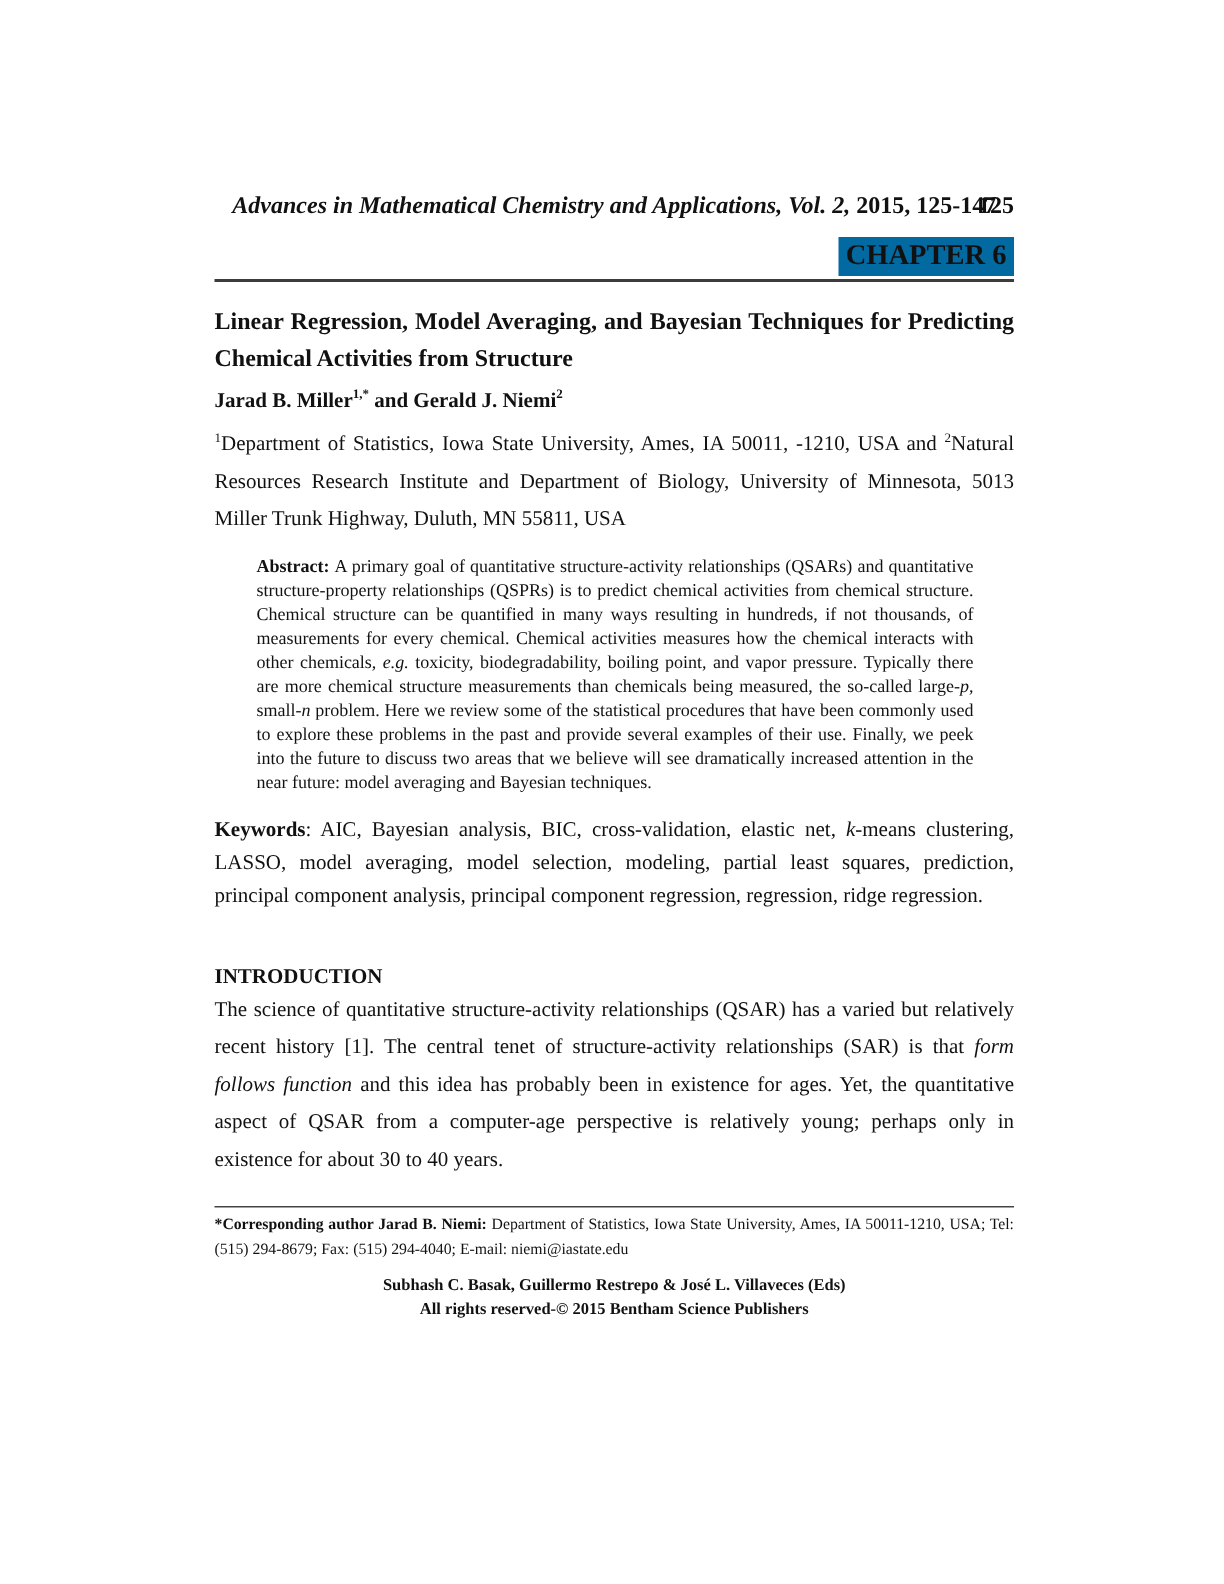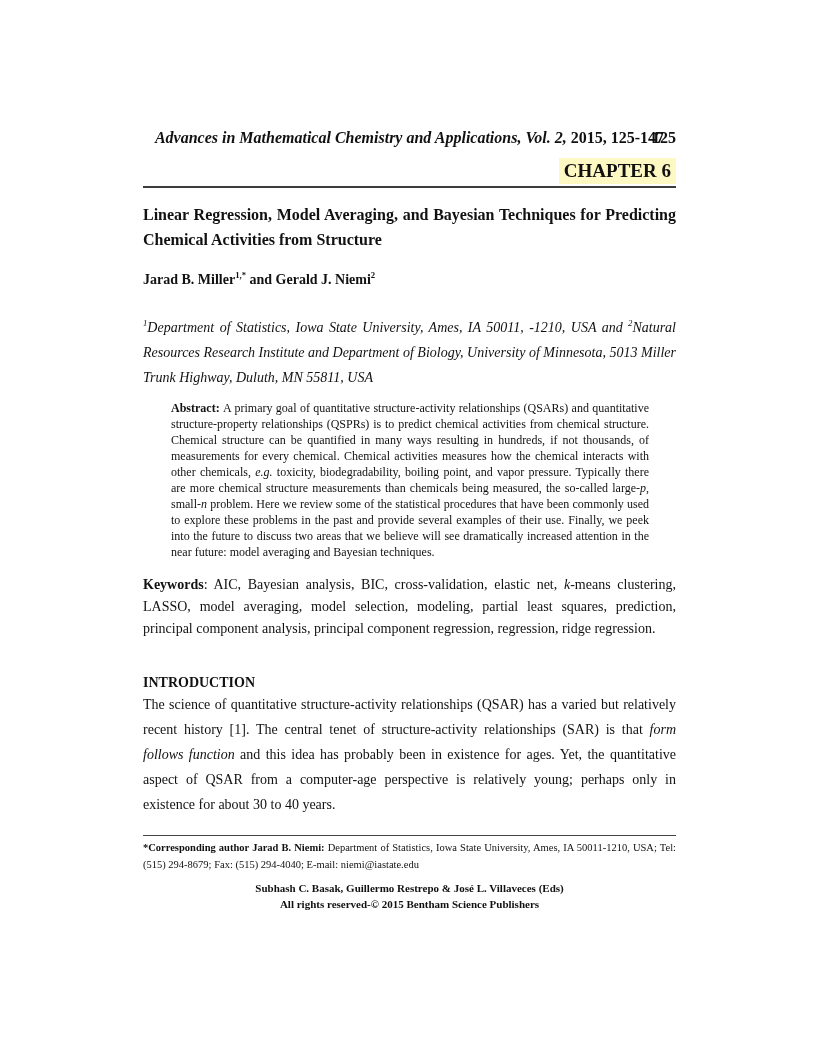--- a/index.html
+++ b/index.html
@@ -60,23 +60,22 @@
     line-height: 25px;
     text-align: justify;
   }
   .authors {
     margin-top: 6px;
     font-size: 14px;
     font-weight: bold;
     line-height: 20px;
   }
   .affiliations {
-    margin-top: 25px;
+    margin-top: 6px;
     font-size: 14px;
-    font-style: italic;
     line-height: 25px;
     text-align: justify;
   }
   .abstract {
     margin-top: 10px;
     margin-left: 28px;
     margin-right: 27px;
     font-size: 12px;
     line-height: 16px;
     text-align: justify;
@@ -122,25 +121,25 @@
 <body>
 
 <div class="page">
   <div class="content">
 
     <div class="header-row">
       <span><span class="b i">Advances in Mathematical Chemistry and Applications, Vol. 2, </span><span class="b">2015, 125-147</span></span>
       <span class="page-number">125</span>
     </div>
 
-    <div class="chapter-heading" style="background: #fef9c3;">CHAPTER 6</div>
+    <div class="chapter-heading" style="background: #0369a1;">CHAPTER 6</div>
 
     <div class="rule-thick"></div>
 
-    <h1 class="doc-title" style="margin-bottom:12px;">Linear Regression, Model Averaging, and Bayesian Techniques for Predicting Chemical Activities from Structure</h1>
+    <h1 class="doc-title" style="margin-bottom:0;">Linear Regression, Model Averaging, and Bayesian Techniques for Predicting Chemical Activities from Structure</h1>
 
     <div class="authors"><span>Jarad B. Miller</span><sup>1,*</sup><span> and Gerald J. Niemi</span><sup>2</sup></div>
 
     <div class="affiliations"><sup>1</sup><span>Department of Statistics, Iowa State University, Ames, IA 50011, -1210, USA and </span><sup>2</sup><span>Natural Resources Research Institute and Department of Biology, University of Minnesota, 5013 Miller Trunk Highway, Duluth, MN 55811, USA</span></div>
 
     <div class="abstract"><span class="b">Abstract: </span><span>A primary goal of quantitative structure-activity relationships (QSARs) and quantitative structure-property relationships (QSPRs) is to predict chemical activities from chemical structure. Chemical structure can be quantified in many ways resulting in hundreds, if not thousands, of measurements for every chemical. Chemical activities measures how the chemical interacts with other chemicals, </span><span class="i">e.g.</span><span> toxicity, biodegradability, boiling point, and vapor pressure. Typically there are more chemical structure measurements than chemicals being measured, the so-called large-</span><span class="i">p</span><span>, small-</span><span class="i">n</span><span> problem. Here we review some of the statistical procedures that have been commonly used to explore these problems in the past and provide several examples of their use. Finally, we peek into the future to discuss two areas that we believe will see dramatically increased attention in the near future: model averaging and Bayesian techniques.</span></div>
 
     <div class="keywords"><span class="b">Keywords</span><span>: AIC, Bayesian analysis, BIC, cross-validation, elastic net, </span><span class="i">k</span><span>-means clustering, LASSO, model averaging, model selection, modeling, partial least squares, prediction, principal component analysis, principal component regression, regression, ridge regression.</span></div>
 
     <div class="section-heading">INTRODUCTION</div>

